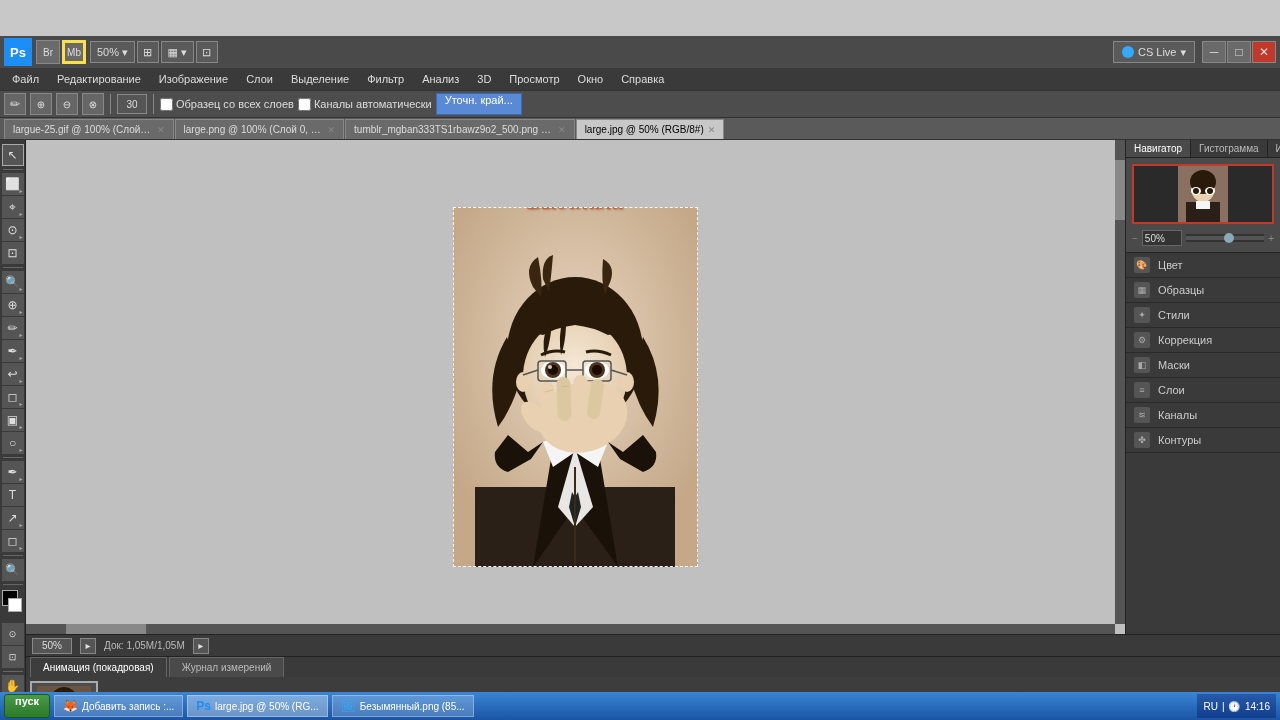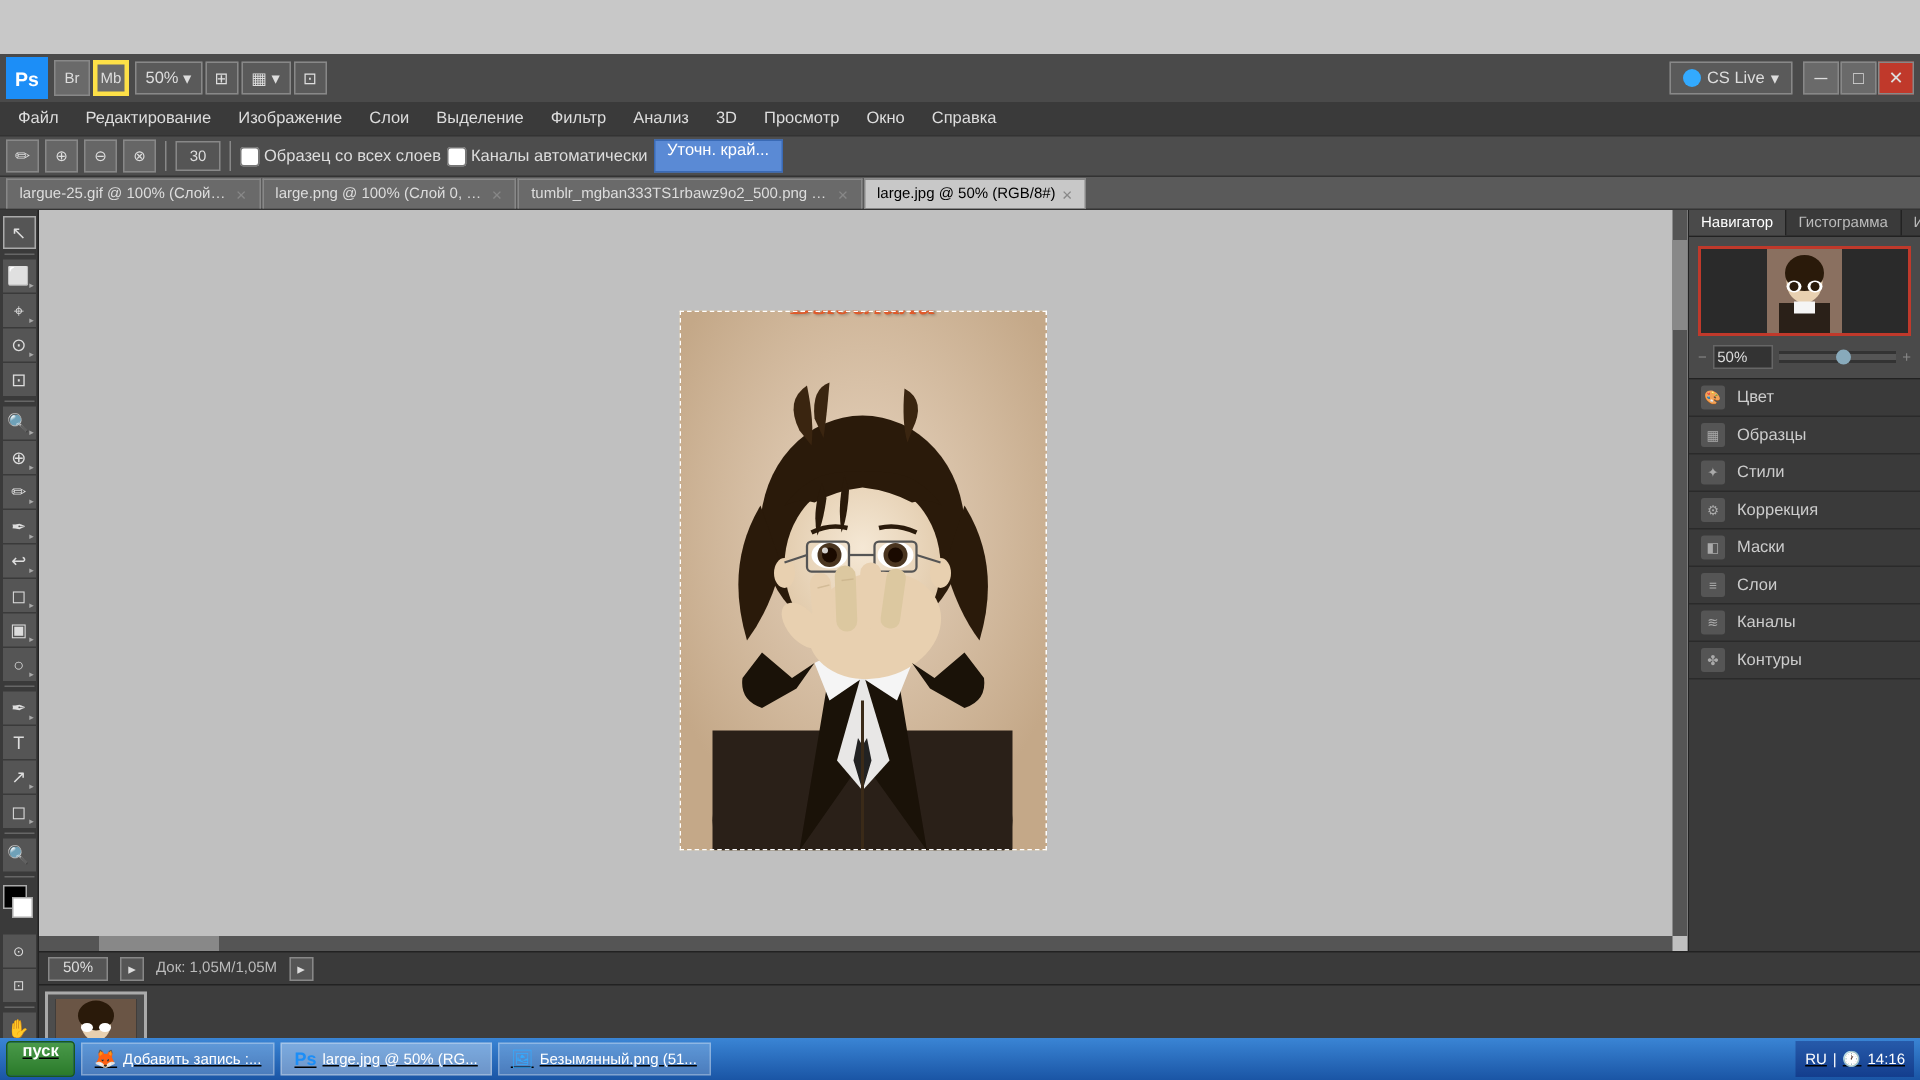--- a/index.html
+++ b/index.html
@@ -437,21 +437,20 @@
       position: absolute;
       bottom: 0;
       left: 0;
       right: 0;
       height: 28px;
       background: linear-gradient(to bottom, #3a85d5, #1a55a5);
       display: flex;
       align-items: center;
       padding: 0 4px;
       gap: 4px;
-      text-decoration: underline;
     }
     #start-btn {
       height: 24px; padding: 0 10px;
       background: linear-gradient(to bottom, #4a9a4a, #2a7a2a);
       border: 1px solid #1a5a1a;
       border-radius: 3px;
       color: white; font-size: 11px; font-weight: bold;
       cursor: pointer;
     }
     .taskbar-item {
@@ -819,20 +818,28 @@
       <div id="status-bar">
         <div class="status-zoom">
           <span>50%</span>
         </div>
         <div class="status-zoom-btn">▸</div>
         <span>Док: 1,05М/1,05М</span>
         <div class="status-zoom-btn">▸</div>
       </div>
 
       <div id="timeline-panel">
+        <div id="timeline-tabs">
+          <div class="timeline-tab active">
+            <span>Анимация (покадровая)</span>
+          </div>
+          <div class="timeline-tab">
+            <span>Журнал измерений</span>
+          </div>
+        </div>
         <div id="timeline-content">
           <div class="frame-area">
             <div class="frame-cell active">
               <div class="frame-thumb">
                 <svg width="54" height="42" viewBox="0 0 54 42" xmlns="http://www.w3.org/2000/svg">
                   <rect width="54" height="42" fill="#6a5545"></rect>
                   <ellipse cx="27" cy="16" rx="10" ry="12" fill="#e8d0b0"></ellipse>
                   <ellipse cx="27" cy="11" rx="12" ry="10" fill="#2a1a0a"></ellipse>
                   <rect x="10" y="28" width="34" height="14" fill="#2a2018"></rect>
                   <ellipse cx="21" cy="19" rx="4" ry="3" fill="#fff"></ellipse>
@@ -876,21 +883,21 @@
       <span>Добавить запись :...</span>
     </div>
 
     <div class="taskbar-item active">
       <span style="color:#1c8ef7;font-size:12px;font-weight:bold;">Ps</span>
       <span>large.jpg @ 50% (RG...</span>
     </div>
 
     <div class="taskbar-item">
       <span style="color:#3af;font-size:12px;">🖼</span>
-      <span>Безымянный.png (51...</span>
+      <span>Безымянный.png (85...</span>
     </div>
     <div class="taskbar-spacer"></div>
     <div class="systray">
       <span>RU</span>
       <span> | </span>
       <span>🕐</span>
       <span>14:16</span>
     </div>
   </div>
 </div>

